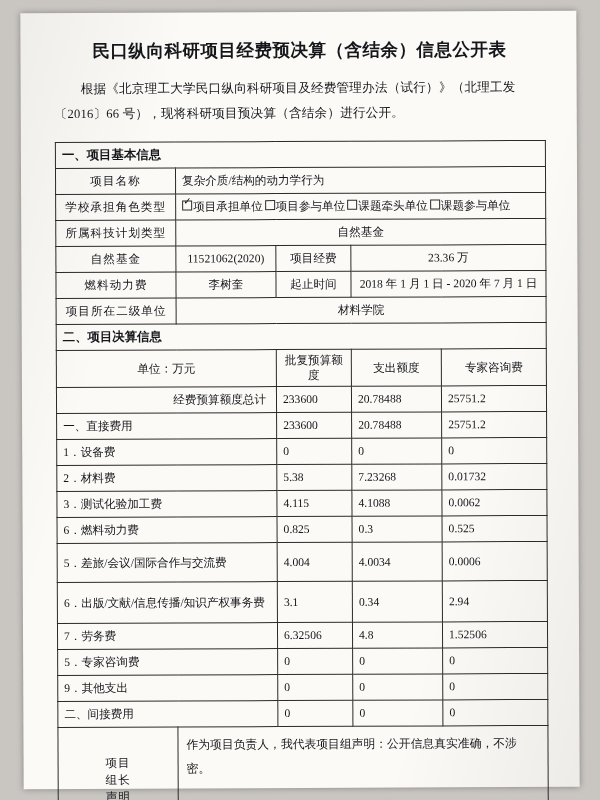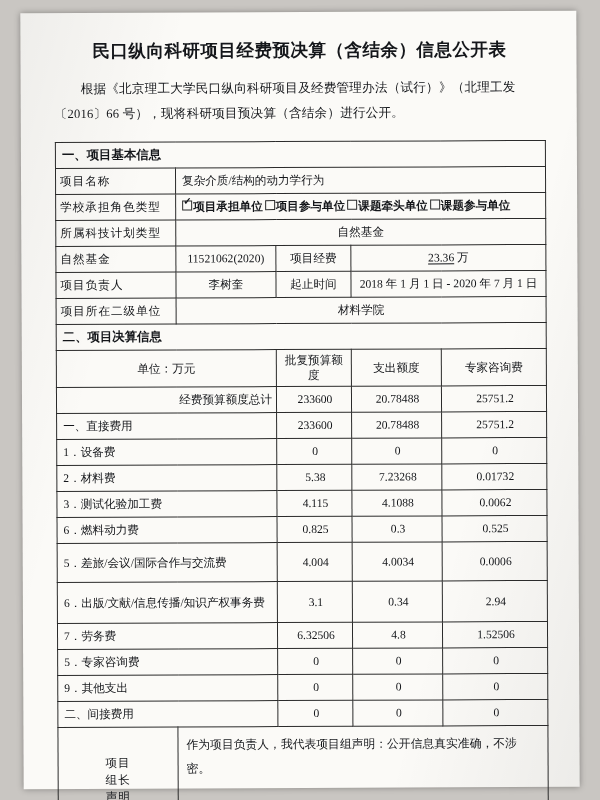--- a/index.html
+++ b/index.html
@@ -67,28 +67,27 @@
     height: 19px;
     vertical-align: middle;
   }
   .sechead {
     font-weight: bold;
     font-size: 12.4px;
     text-align: left;
     padding-left: 6px !important;
   }
   .lbl {
-    text-align: left;
+    text-align: center;
     letter-spacing: 1px;
   }
   .ctr { text-align: center; }
   .lft { text-align: left; padding-left: 6px !important; }
-  .num { text-align: center; padding-left: 6px !important; }
+  .num { text-align: left; padding-left: 6px !important; }
   .u-line {
-    text-decoration: underline;
     text-underline-offset: 2px;
   }
   .sign-name {
     font-family: "DejaVu Serif", serif;
     font-style: italic;
     font-size: 17px;
     color: #1a1c38;
     letter-spacing: 2px;
     display: inline-block;
     transform: rotate(-3deg);
@@ -123,21 +122,21 @@
   }
   .cb.checked::after {
     content: "✓";
     position: absolute;
     left: 0px;
     top: -5px;
     font-size: 10px;
     line-height: 10px;
     color: #14161a;
   }
-  .opt { white-space: nowrap; margin-right: 2px; font-weight: bold; }
+  .opt { white-space: nowrap; margin-right: 2px; }
 </style>
 </head>
 <body>
 
 <div class="page">
   <div class="paper-shade"></div>
   <div class="content">
 
     <div class="doc-title">民口纵向科研项目经费预决算（含结余）信息公开表</div>
 
@@ -174,42 +173,42 @@
         </tr>
         <tr>
           <td class="lbl">自然基金</td>
           <td class="ctr">11521062(2020)</td>
           <td class="ctr">项目经费</td>
           <td class="ctr" colspan="2">
             <span class="u-line">23.36</span>&nbsp;<span>万</span>
           </td>
         </tr>
         <tr>
-          <td class="lbl">项目负责人</td>
+          <td class="lbl">燃料动力费</td>
           <td class="ctr">李树奎</td>
           <td class="ctr">起止时间</td>
           <td class="ctr" colspan="2">2018 年 1 月 1 日 - 2020 年 7 月 1 日</td>
         </tr>
         <tr>
           <td class="lbl">项目所在二级单位</td>
           <td class="ctr" colspan="4">材料学院</td>
         </tr>
 
         <tr>
           <td class="sechead" colspan="5">二、项目决算信息</td>
         </tr>
         <tr>
           <td class="ctr" colspan="2" style="height:22px">单位：万元</td>
           <td class="ctr">批复预算额度</td>
           <td class="ctr">支出额度</td>
           <td class="ctr">专家咨询费</td>
         </tr>
 
         <tr>
-          <td class="ctr" colspan="2" style="text-align:right;padding-right:4px">经费预算额度总计</td>
+          <td class="ctr" colspan="2" style="text-align:right;padding-right:10px">经费预算额度总计</td>
           <td class="num">233600</td>
           <td class="num">20.78488</td>
           <td class="num">25751.2</td>
         </tr>
         <tr>
           <td class="lft" colspan="2">一、直接费用</td>
           <td class="num">233600</td>
           <td class="num">20.78488</td>
           <td class="num">25751.2</td>
         </tr>

